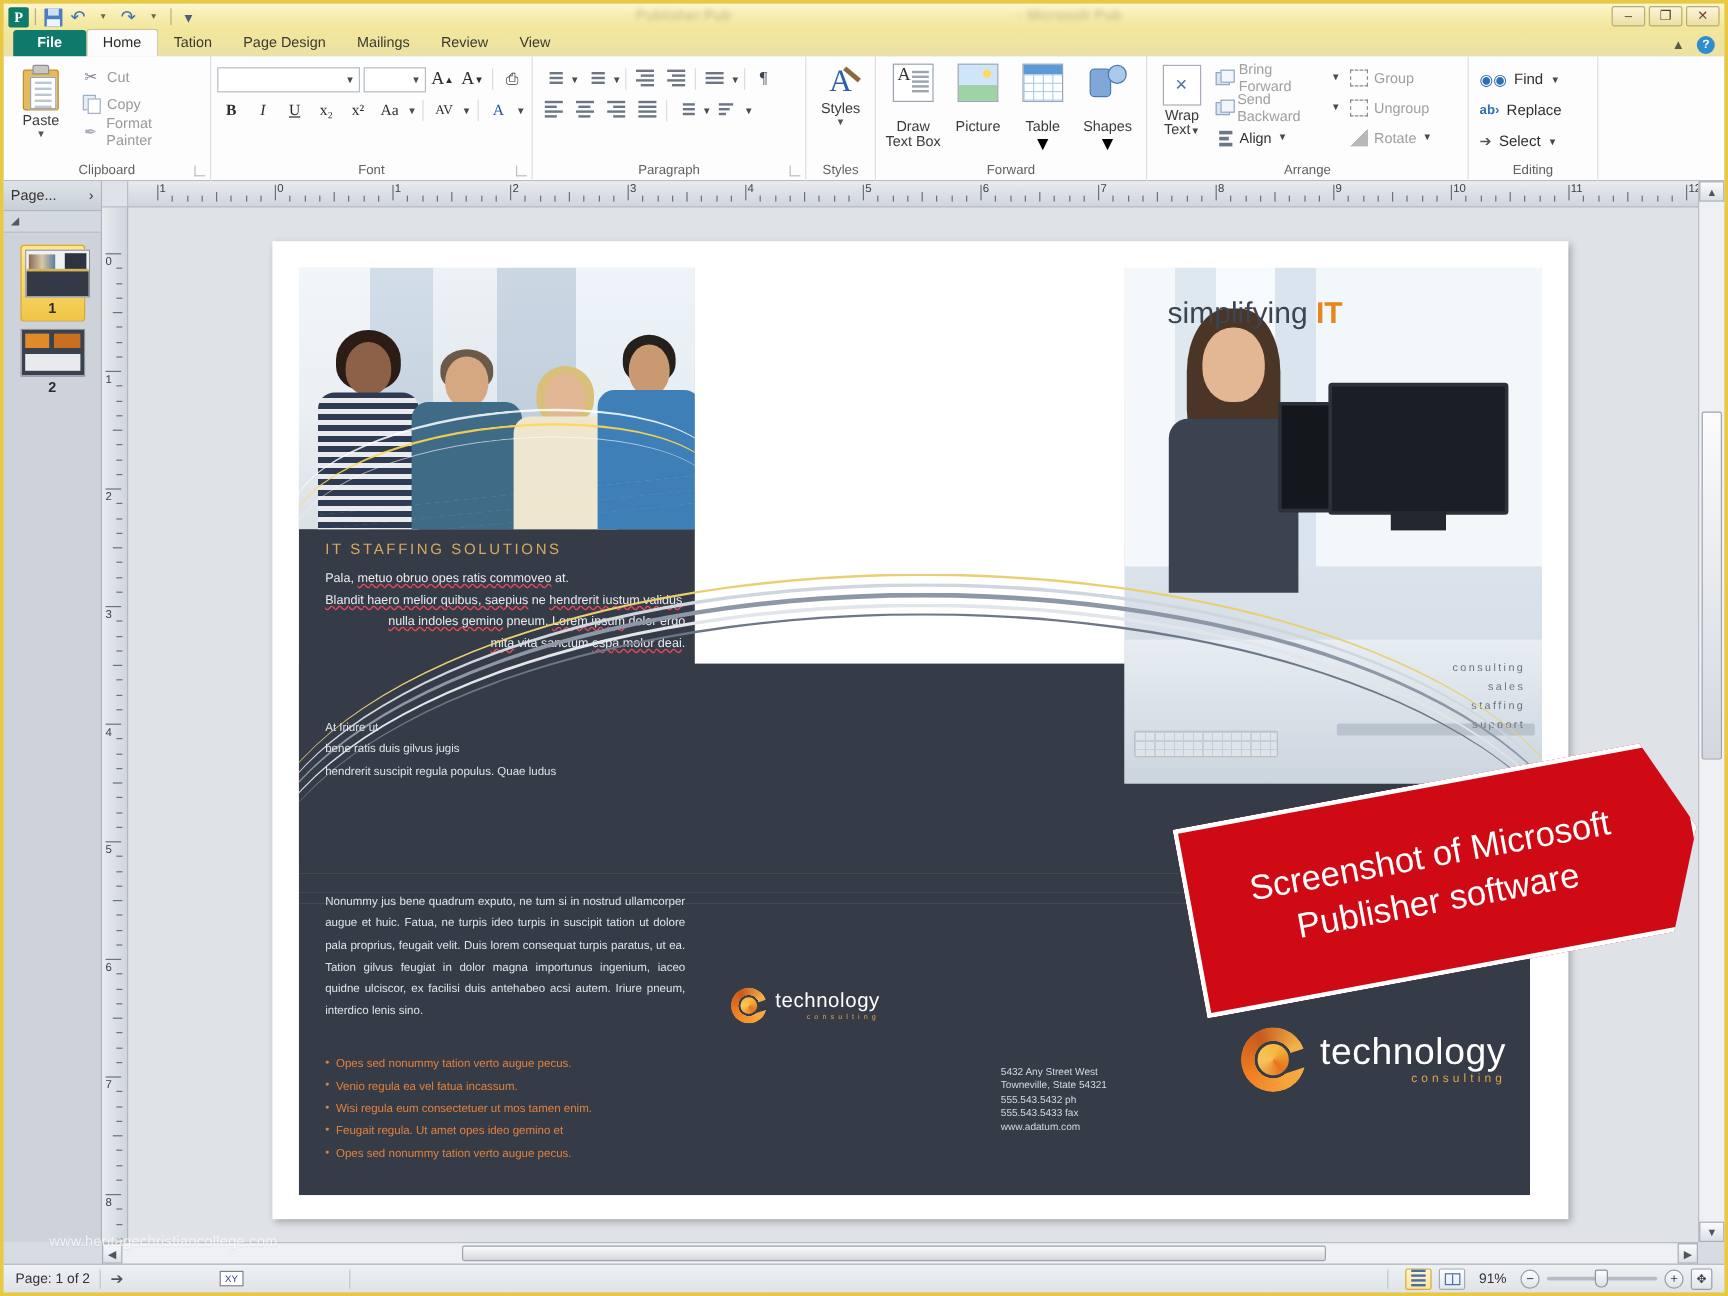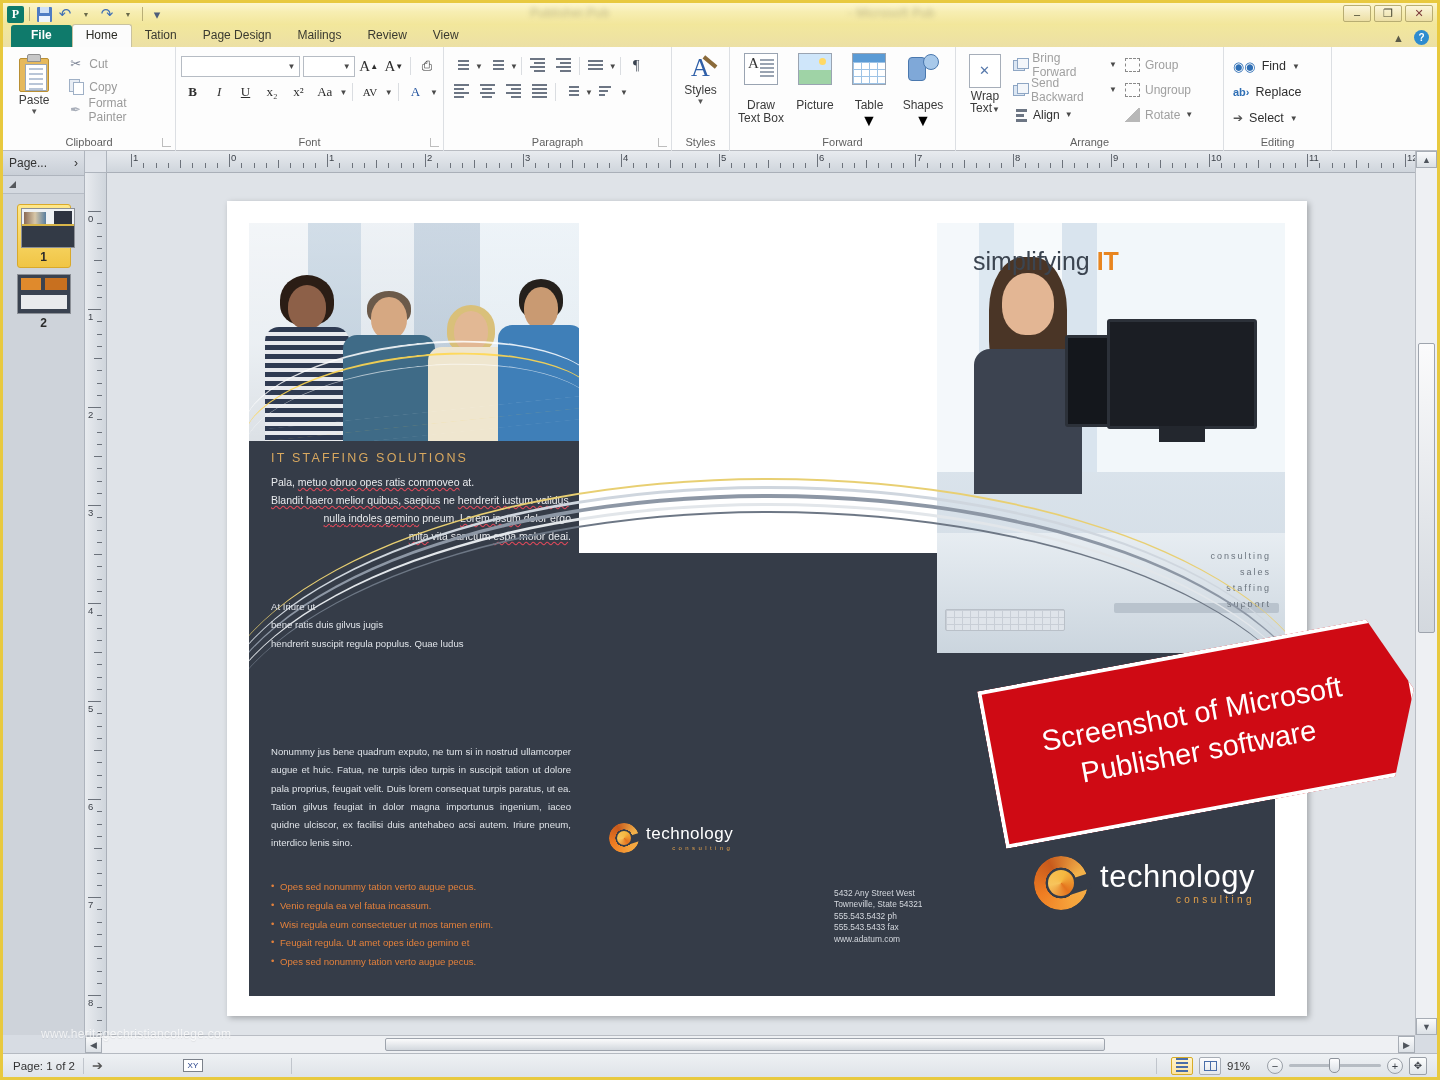--- a/index.html
+++ b/index.html
@@ -380,21 +380,21 @@
   .sb-xy{width:20px;height:13px;border:1px solid #7b818a;background:#fff;font-size:8px;
      display:flex;align-items:center;justify-content:center;color:#24408a;}
   .sb-right{margin-left:auto;display:flex;align-items:center;padding-right:10px;gap:6px;}
   .viewbtn{width:22px;height:18px;border:1px solid #a7adb5;background:linear-gradient(180deg,#fdfdfe,#e3e7ec);
      display:flex;align-items:center;justify-content:center;border-radius:2px;}
   .viewbtn.active{border:1px solid #d7ac27;background:linear-gradient(180deg,#fff4cc,#fde4a0);}
   .vb-lines{width:12px;}
   .vb-lines i{display:block;height:2px;background:#4a6ea9;margin-bottom:2px;}
   .vb-two{width:13px;height:10px;border:1px solid #4a6ea9;position:relative;}
   .vb-two:after{content:"";position:absolute;left:50%;top:0;bottom:0;width:1px;background:#4a6ea9;}
-  .zoomtxt{min-width:34px;text-align:left;}
+  .zoomtxt{min-width:34px;text-align:center;}
   .zbtn{width:16px;height:16px;border-radius:50%;border:1px solid #9aa0a8;
      background:linear-gradient(180deg,#fcfdfd,#dfe4e9);display:flex;align-items:center;justify-content:center;
      font-size:11px;color:#3a3f46;}
   .ztrack{width:92px;height:3px;background:#b6bcc3;position:relative;border-radius:2px;}
   .zhandle{position:absolute;left:40px;top:-6px;width:11px;height:15px;
      background:linear-gradient(180deg,#fdfdfe,#dbe0e6);border:1px solid #8d939b;border-radius:2px 2px 5px 5px;}
   .fitbtn{width:18px;height:18px;border:1px solid #9aa0a8;background:linear-gradient(180deg,#fcfdfd,#e0e5ea);
      display:flex;align-items:center;justify-content:center;font-size:10px;color:#3a3f46;border-radius:2px;}
 </style>
 </head>

